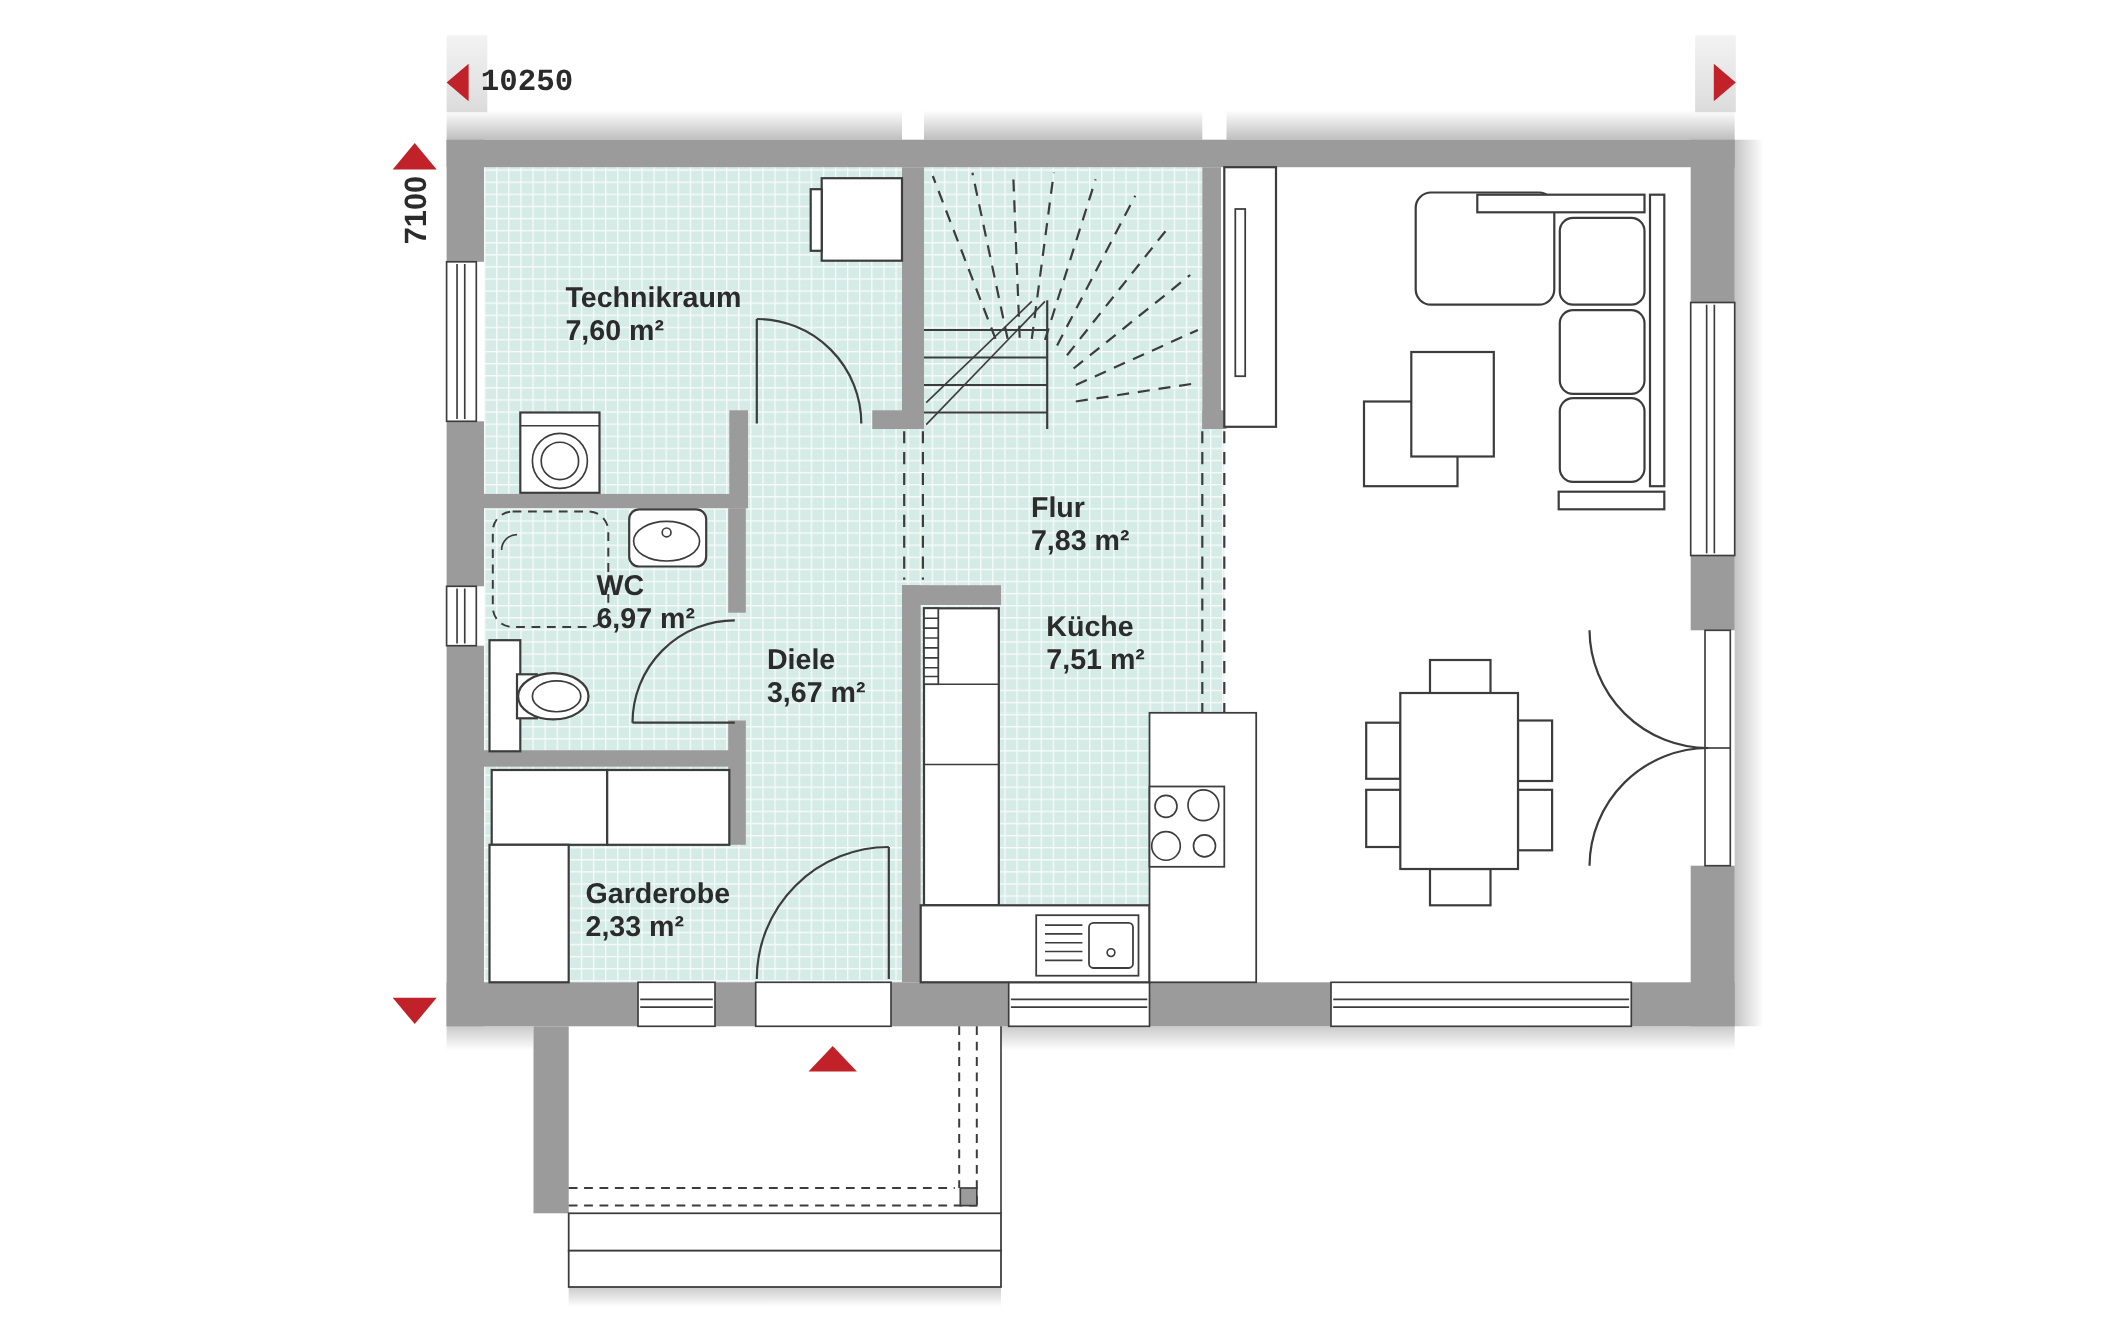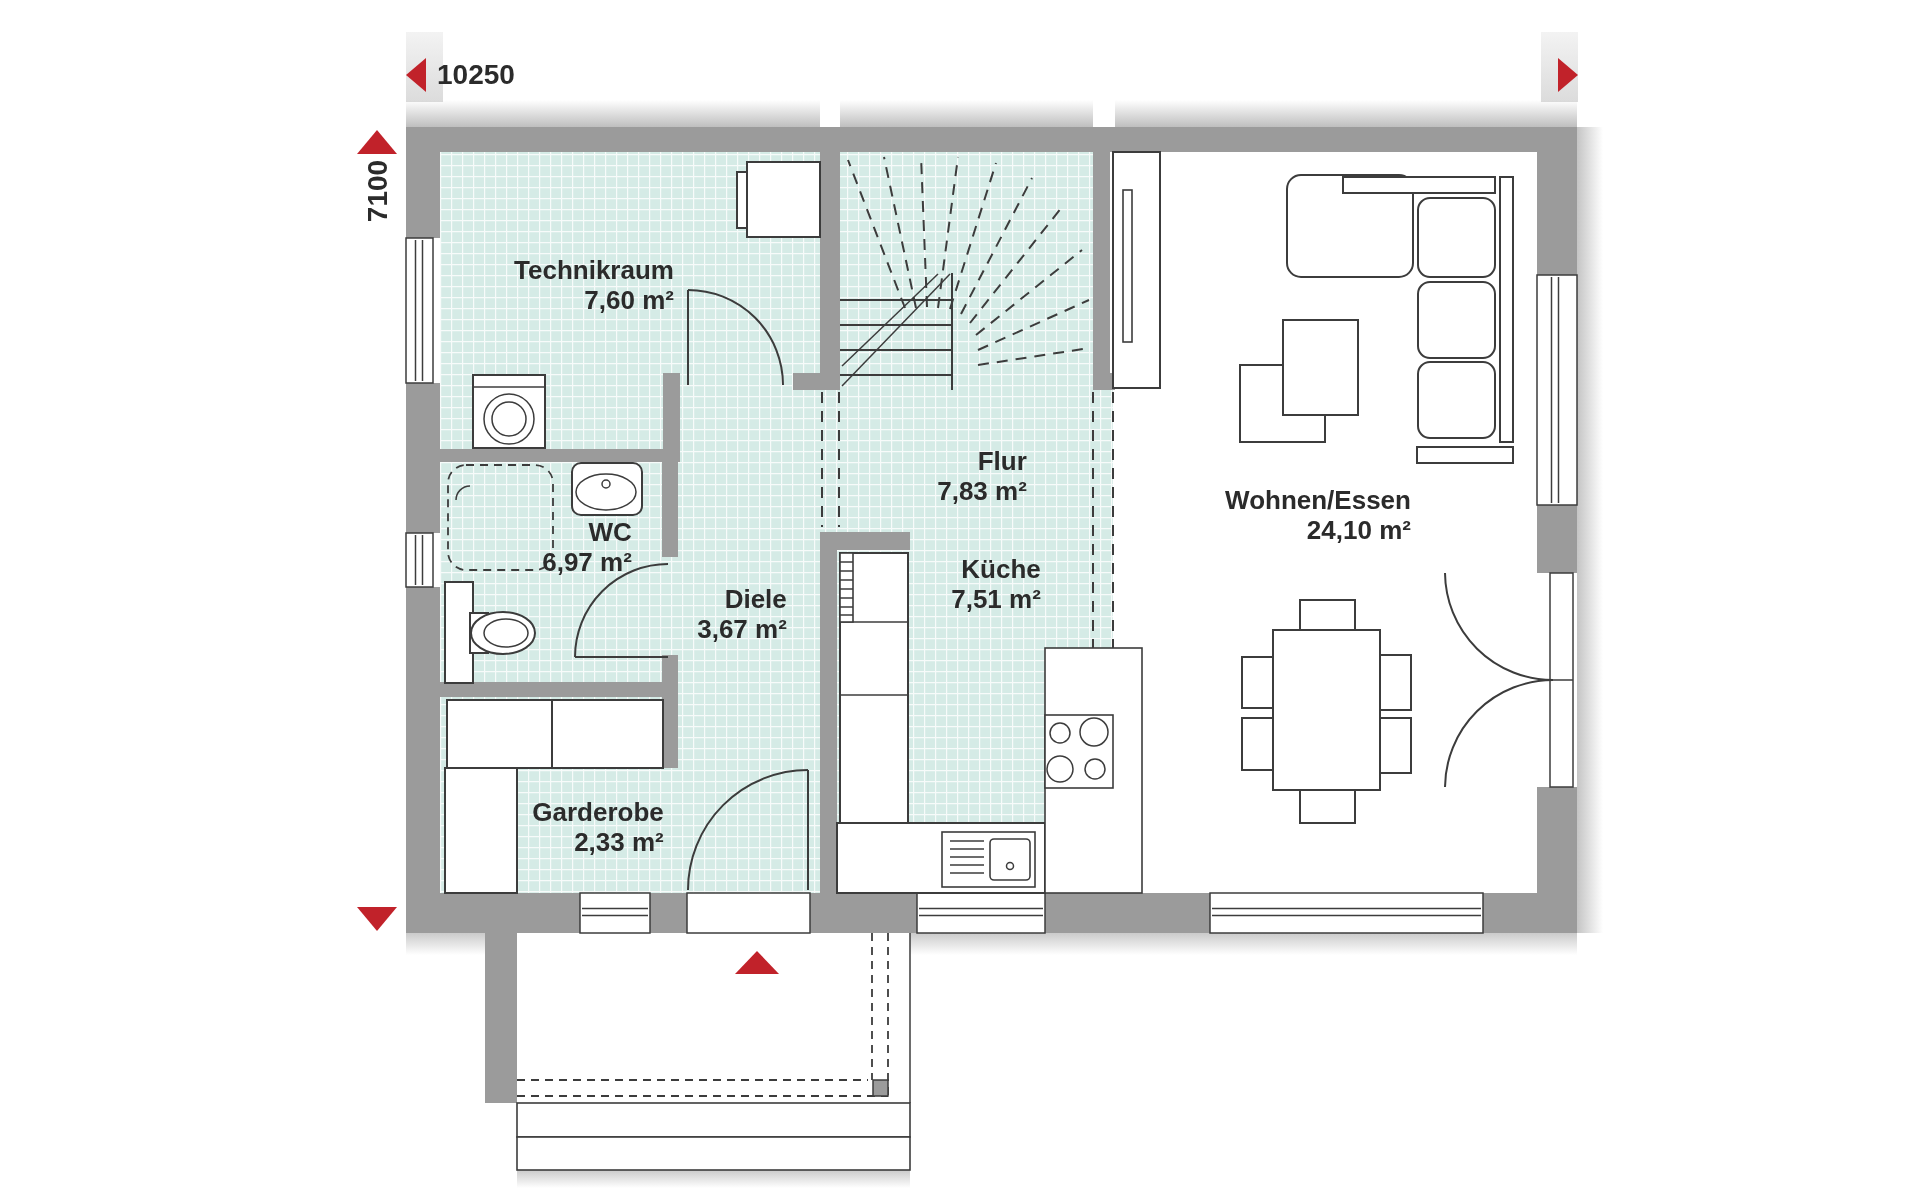--- a/index.html
+++ b/index.html
@@ -22,24 +22,24 @@
   .furn-t{fill:#ffffff;stroke:var(--line-dark);stroke-width:1.6;}
   .ln{stroke:var(--line-dark);stroke-width:2;fill:none;}
   .lnt{stroke:var(--line-dark);stroke-width:1.5;fill:none;}
   .dash{stroke:var(--line-dark);stroke-width:2;fill:none;stroke-dasharray:11 8;}
   .dash-s{stroke:var(--line-dark);stroke-width:1.8;fill:none;stroke-dasharray:8 6;}
   .wwin{fill:#ffffff;stroke:var(--line-dark);stroke-width:1.5;}
   .red{fill:var(--accent-red);}
   .post{fill:var(--wall-gray);stroke:var(--line-dark);stroke-width:1.5;}
 
   
-  .room-label{position:absolute;transform:translate(-50%,-50%);text-align:right;
+  .room-label{position:absolute;transform:translate(-50%,-50%);text-align:left;
     color:var(--text-dark);font-size:26px;line-height:30px;font-weight:600;white-space:nowrap;}
   .dim-label{position:absolute;color:var(--text-dark);font-size:28px;font-weight:600;white-space:nowrap;}
-  .dim-width{transform:translateY(-50%);}
+  .dim-width{transform:translateY(-50%);font-family:Liberation Mono, monospace;}
   .dim-height{transform:translate(-50%,-50%) rotate(-90deg);}
 </style>
 </head>
 <body>
 
 <div class="stage">
 
 <svg width="1920" height="1200" viewBox="0 0 1920 1200">
   <defs>
     <pattern id="tiles" width="11" height="11" patternUnits="userSpaceOnUse">
@@ -327,17 +327,13 @@
     <div>3,67 m²</div>
   </div>
   <div class="room-label" style="left:996px;top:584px">
     <div>Küche</div>
     <div>7,51 m²</div>
   </div>
   <div class="room-label" style="left:598px;top:827px">
     <div>Garderobe</div>
     <div>2,33 m²</div>
   </div>
-  <div class="room-label" style="left:1318px;top:515px">
-    <div>Wohnen/Essen</div>
-    <div>24,10 m²</div>
-  </div>
 </div>
 
 </body></html>

